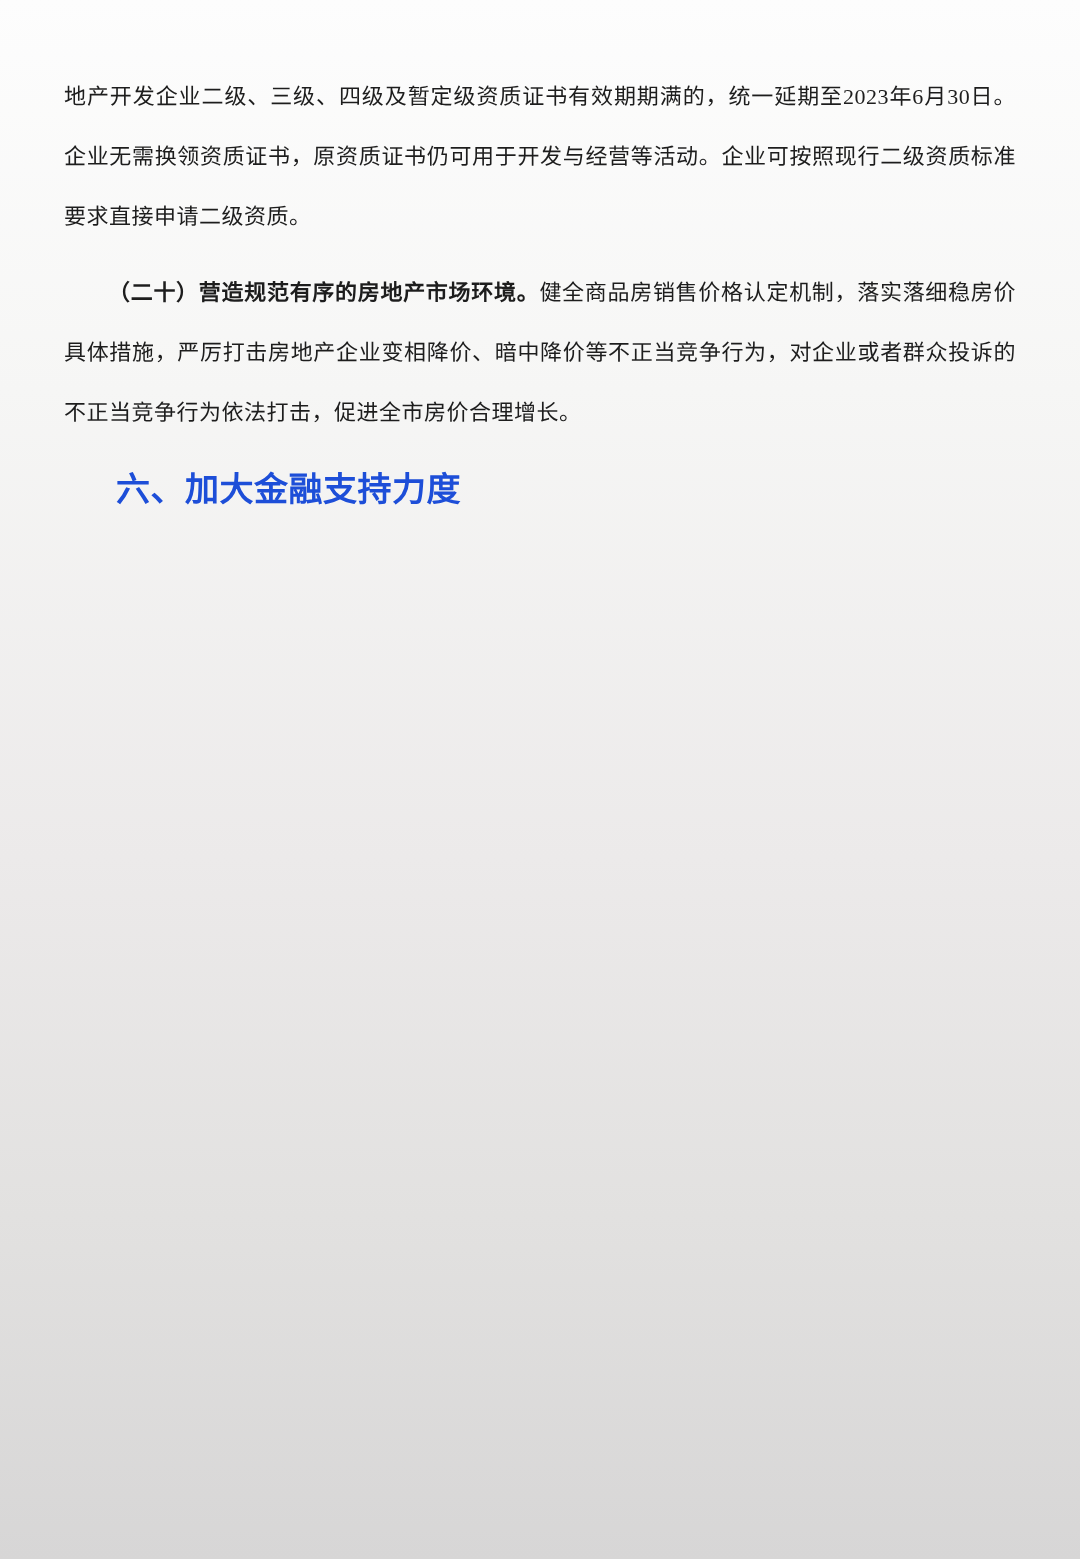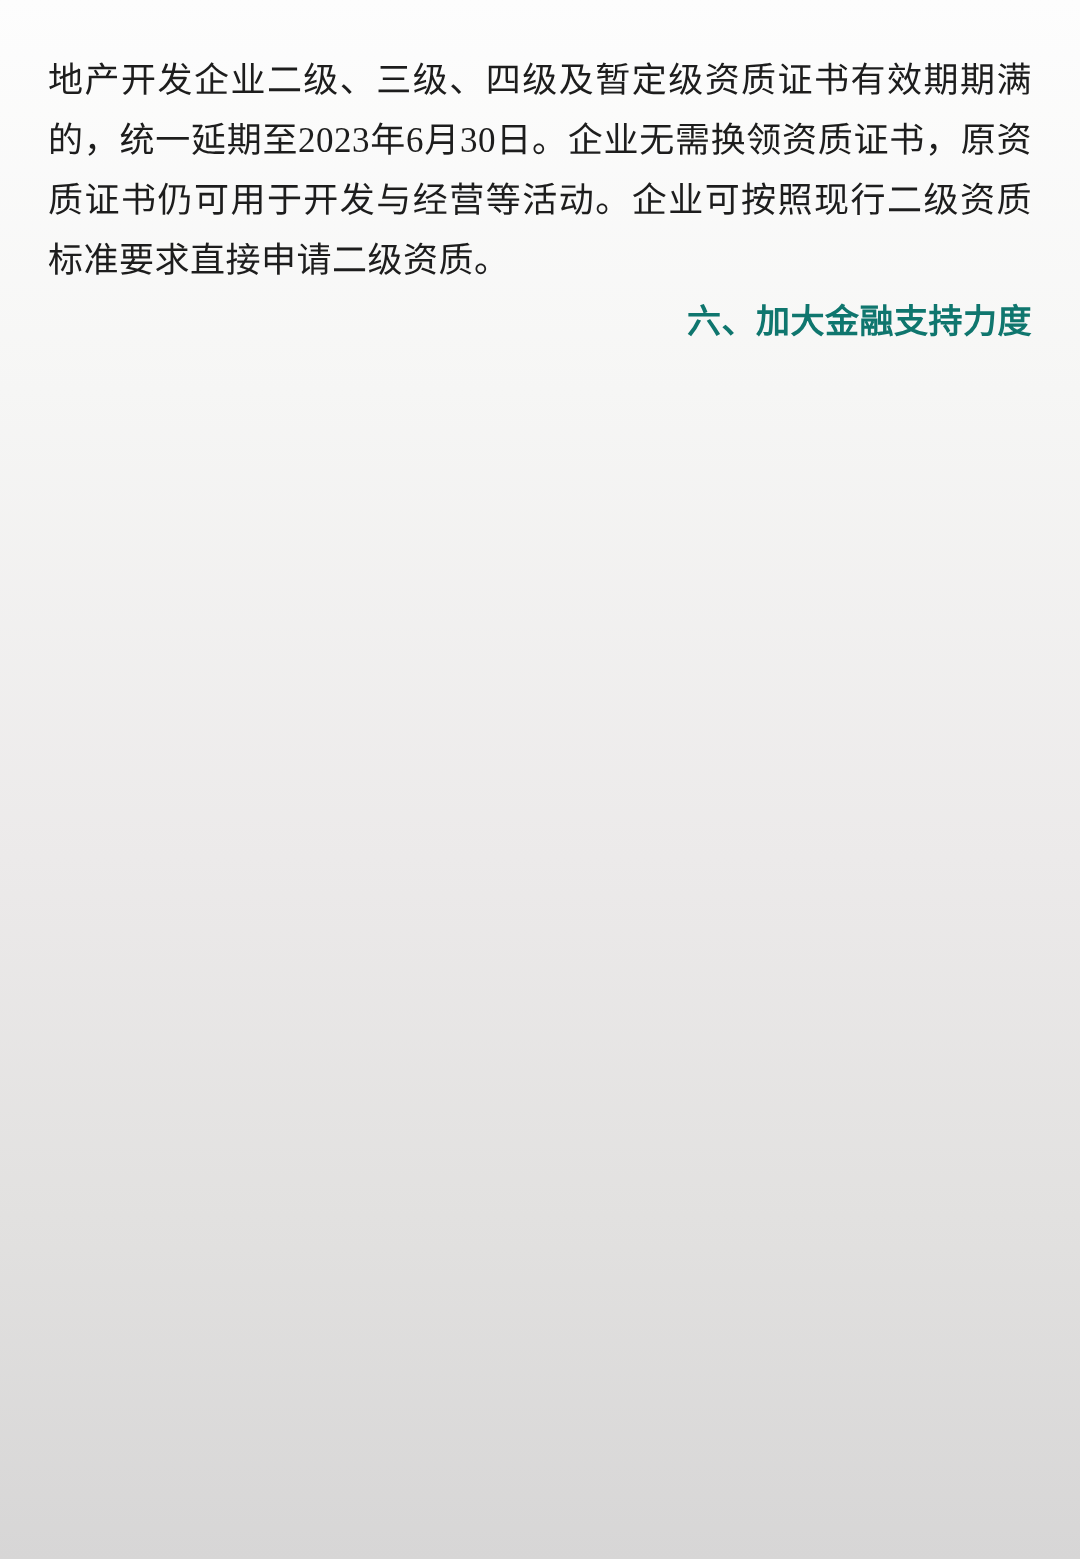--- a/index.html
+++ b/index.html
@@ -20,48 +20,48 @@
     font-family: "Liberation Serif", "DejaVu Serif", serif;
   }
   .page {
     box-sizing: border-box;
     width: 1080px;
     height: 1559px;
     padding: 51px 48px 0 48px;
     color: #1d1d1d;
   }
   .para {
-    margin: 0;
-    font-size: 35px;
+    margin: 16px;
+    font-size: 22px;
     line-height: 60px;
     text-align: justify;
     text-align-last: left;
     text-justify: inter-ideograph;
     letter-spacing: 0.5px;
   }
   .para.indented { text-indent: 2em; }
   .para.continuation { text-indent: 0; }
   .lead { font-weight: bold; }
   .heading {
     margin: 0;
     font-family: "Liberation Sans", "DejaVu Sans", sans-serif;
     font-weight: bold;
     font-size: 34px;
     line-height: 60px;
     text-indent: 2em;
-    color: #0f766e;
+    color: #1d4ed8;
     letter-spacing: 0.5px;
-    text-align: right;
   }
 </style>
 </head>
 <body>
 
 <div class="page">
 
   <p class="para continuation"><span>地产开发企业二级、三级、四级及暂定级资质证书有效期期满的，统一延期至2023年6月30日。企业无需换领资质证书，原资质证书仍可用于开发与经营等活动。企业可按照现行二级资质标准要求直接申请二级资质。</span></p>
 
+  <p class="para indented"><span class="lead">（二十）营造规范有序的房地产市场环境。</span><span>健全商品房销售价格认定机制，落实落细稳房价具体措施，严厉打击房地产企业变相降价、暗中降价等不正当竞争行为，对企业或者群众投诉的不正当竞争行为依法打击，促进全市房价合理增长。</span></p>
 
   <h2 class="heading">六、加大金融支持力度</h2>
 
 
 
 </div>
 
 </body></html>

